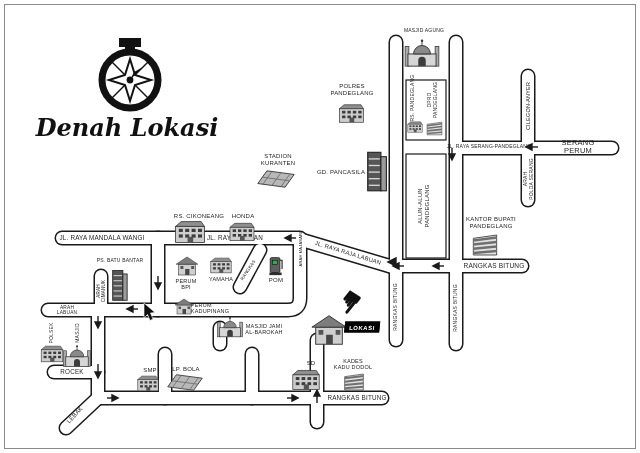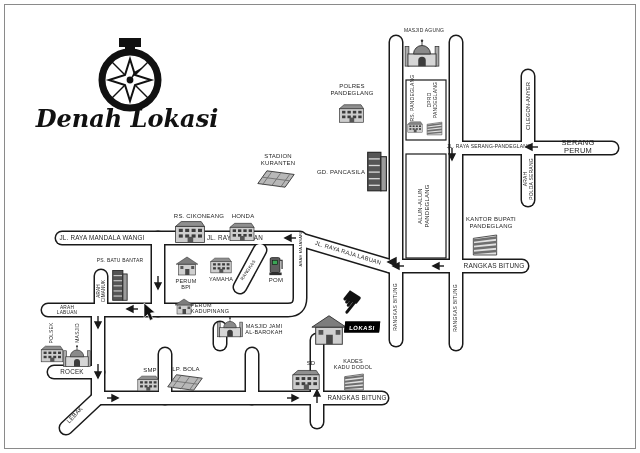--- a/index.html
+++ b/index.html
@@ -4,21 +4,21 @@
 <style>
   html,body{margin:0;padding:0;background:#e8e8e8;}
   #canvas{position:relative;width:640px;height:453px;background:#ffffff;overflow:hidden;
           font-family:"Liberation Sans", sans-serif;color:#1a1a1a;}
   #frame{position:absolute;inset:4px;border:1.5px solid #8a8a8a;pointer-events:none;}
   #roadsvg{position:absolute;left:0;top:0;}
   .lbl{position:absolute;transform:translate(-50%,-50%);white-space:pre-line;text-align:center;
        line-height:1.12;color:#1f1f1f;letter-spacing:.2px;}
   .v{transform:translate(-50%,-50%) rotate(-90deg);}
   .icon{position:absolute;}
-  #logo-title{position:absolute;left:127px;top:118px;transform:translate(-50%,-50%);
+  #logo-title{position:absolute;left:127px;top:127px;transform:translate(-50%,-50%);
       font-family:"DejaVu Serif", serif;font-style:italic;font-weight:bold;font-size:24px;
       white-space:nowrap;color:#111;}
   #lokasi-badge{position:absolute;left:362px;top:327px;transform:translate(-50%,-50%) skewX(-6deg);
       background:#000;color:#fff;font-size:6px;font-weight:bold;padding:1.5px 3.5px;letter-spacing:.5px;
       border:1px solid #000;}
   #hand-pointer{position:absolute;left:349px;top:302px;transform:translate(-50%,-50%) rotate(128deg);
       font-family:"DejaVu Sans", sans-serif;font-size:30px;color:#111;line-height:1;}
 </style>
 </head>
 <body>

